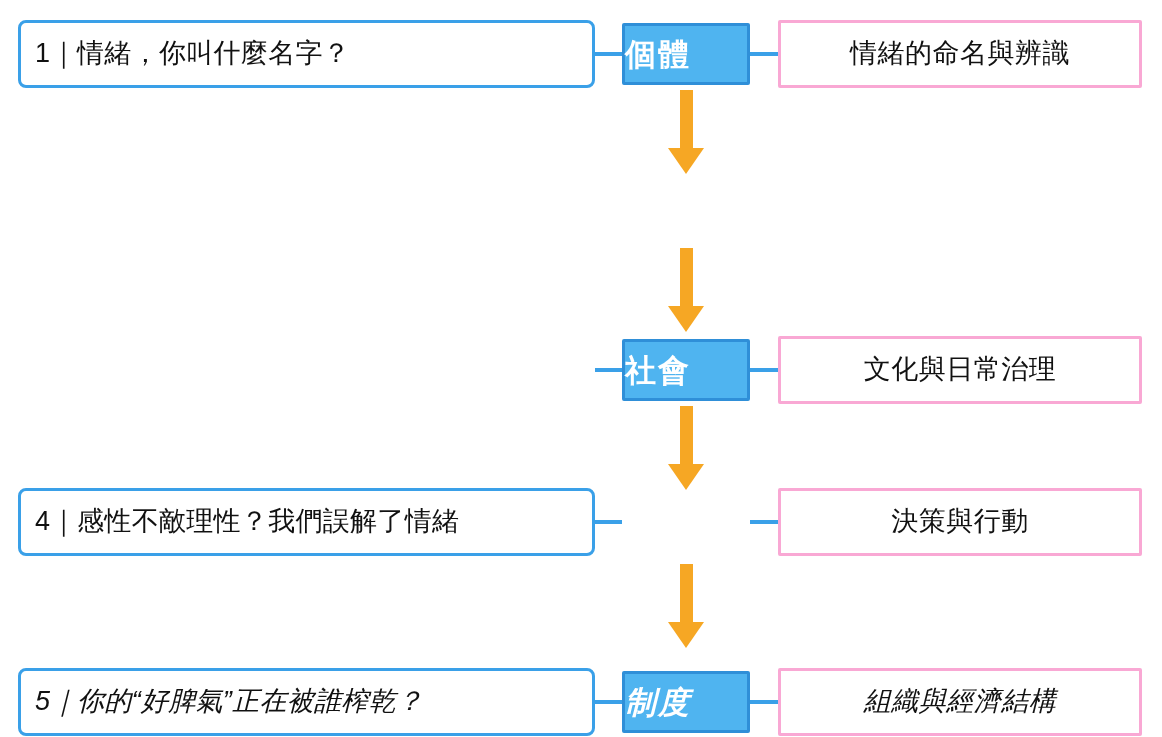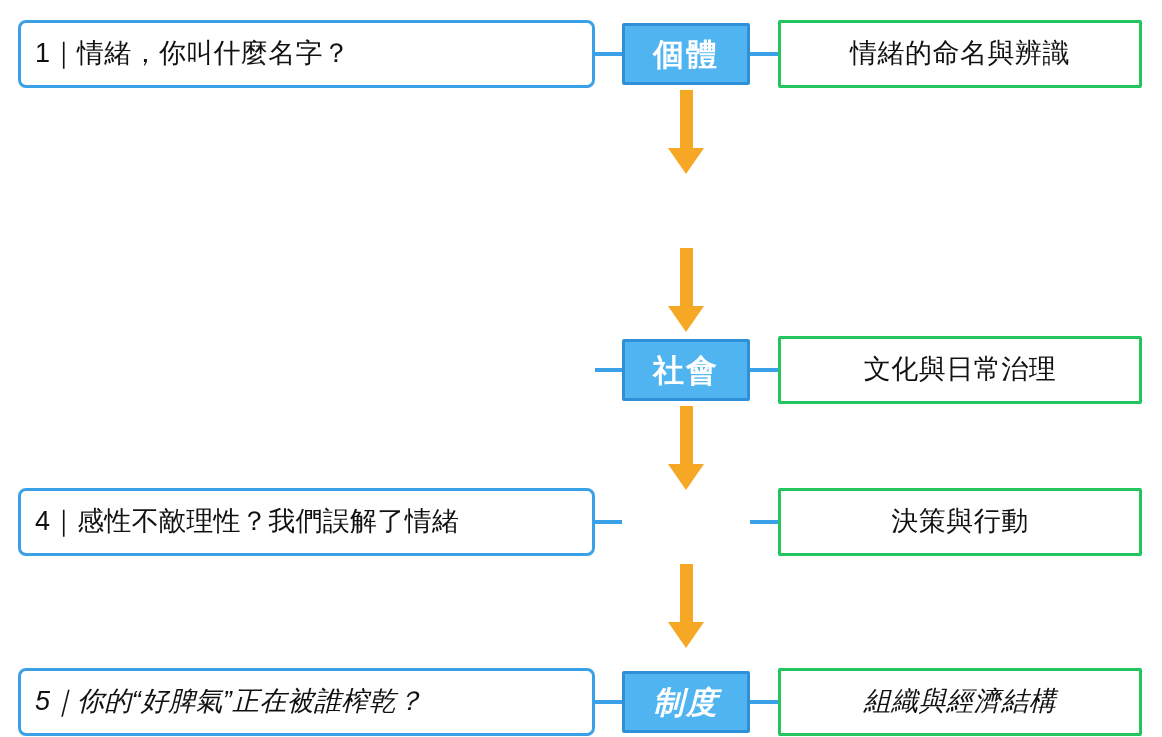--- a/index.html
+++ b/index.html
@@ -57,40 +57,39 @@
     left: 622px;
     top: 3px;
     width: 128px;
     height: 62px;
     box-sizing: border-box;
     background: #4FB4F0;
     border: 3px solid #2F8FD8;
     border-radius: 2px;
     display: flex;
     align-items: center;
-    justify-content: center;
   }
   .sbox .txt {
     font-size: 31px;
     font-weight: bold;
     color: #ffffff;
     letter-spacing: 2px;
     line-height: 1;
   }
 
   
   .tbox {
     position: absolute;
     left: 778px;
     top: 0;
     width: 364px;
     height: 68px;
     box-sizing: border-box;
     background: #ffffff;
-    border: 3px solid #22c55e;
+    border: 3px solid #f9a8d4;
     border-radius: 2px;
     display: flex;
     align-items: center;
     justify-content: center;
     padding: 0 10px;
   }
   .tbox .txt {
     font-size: 27px;
     line-height: 1.15;
     color: #111111;

